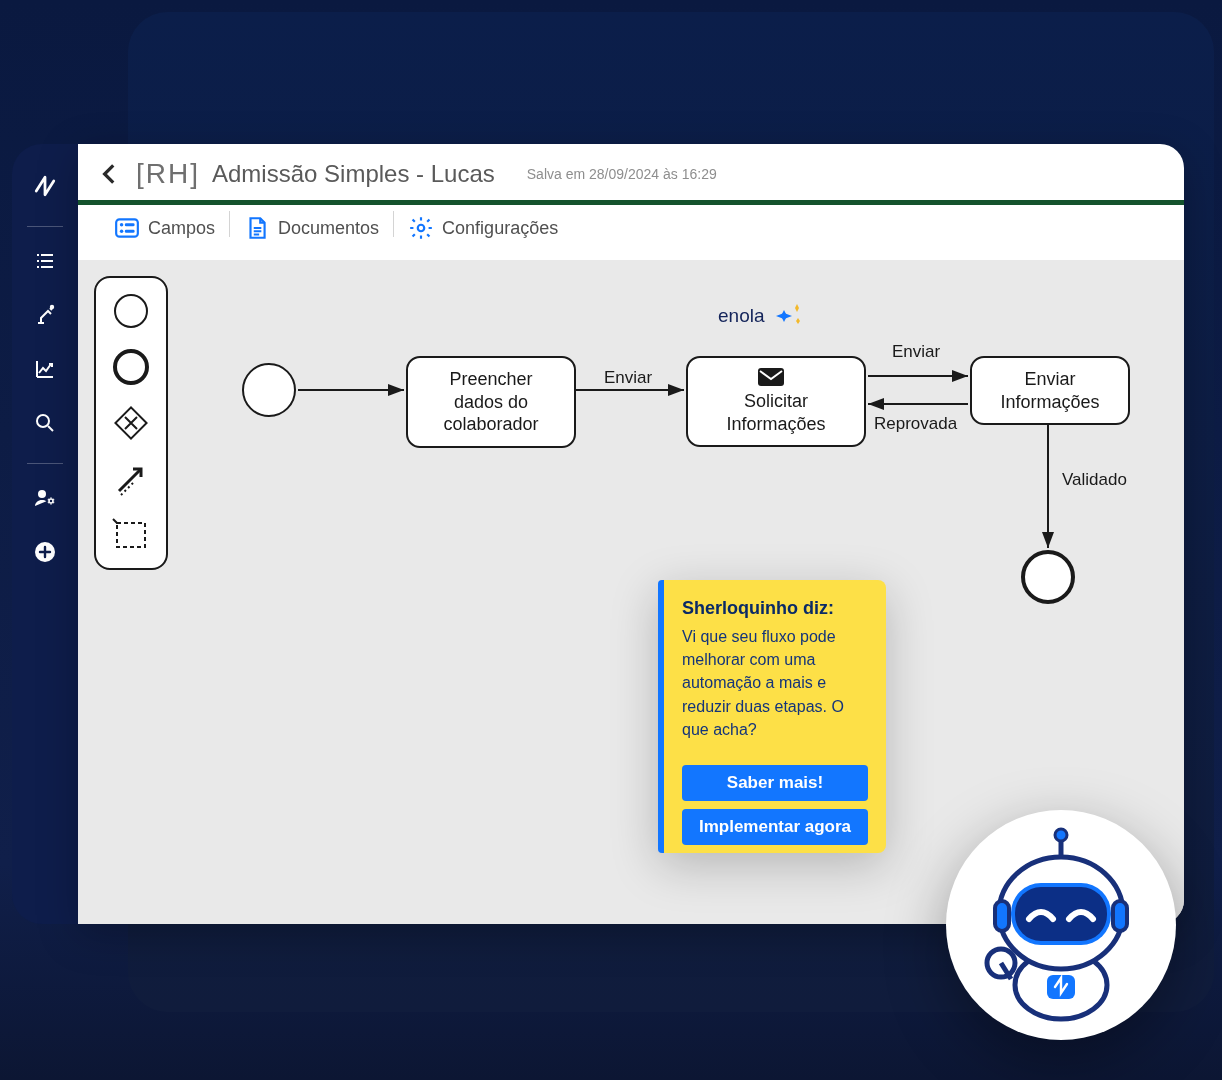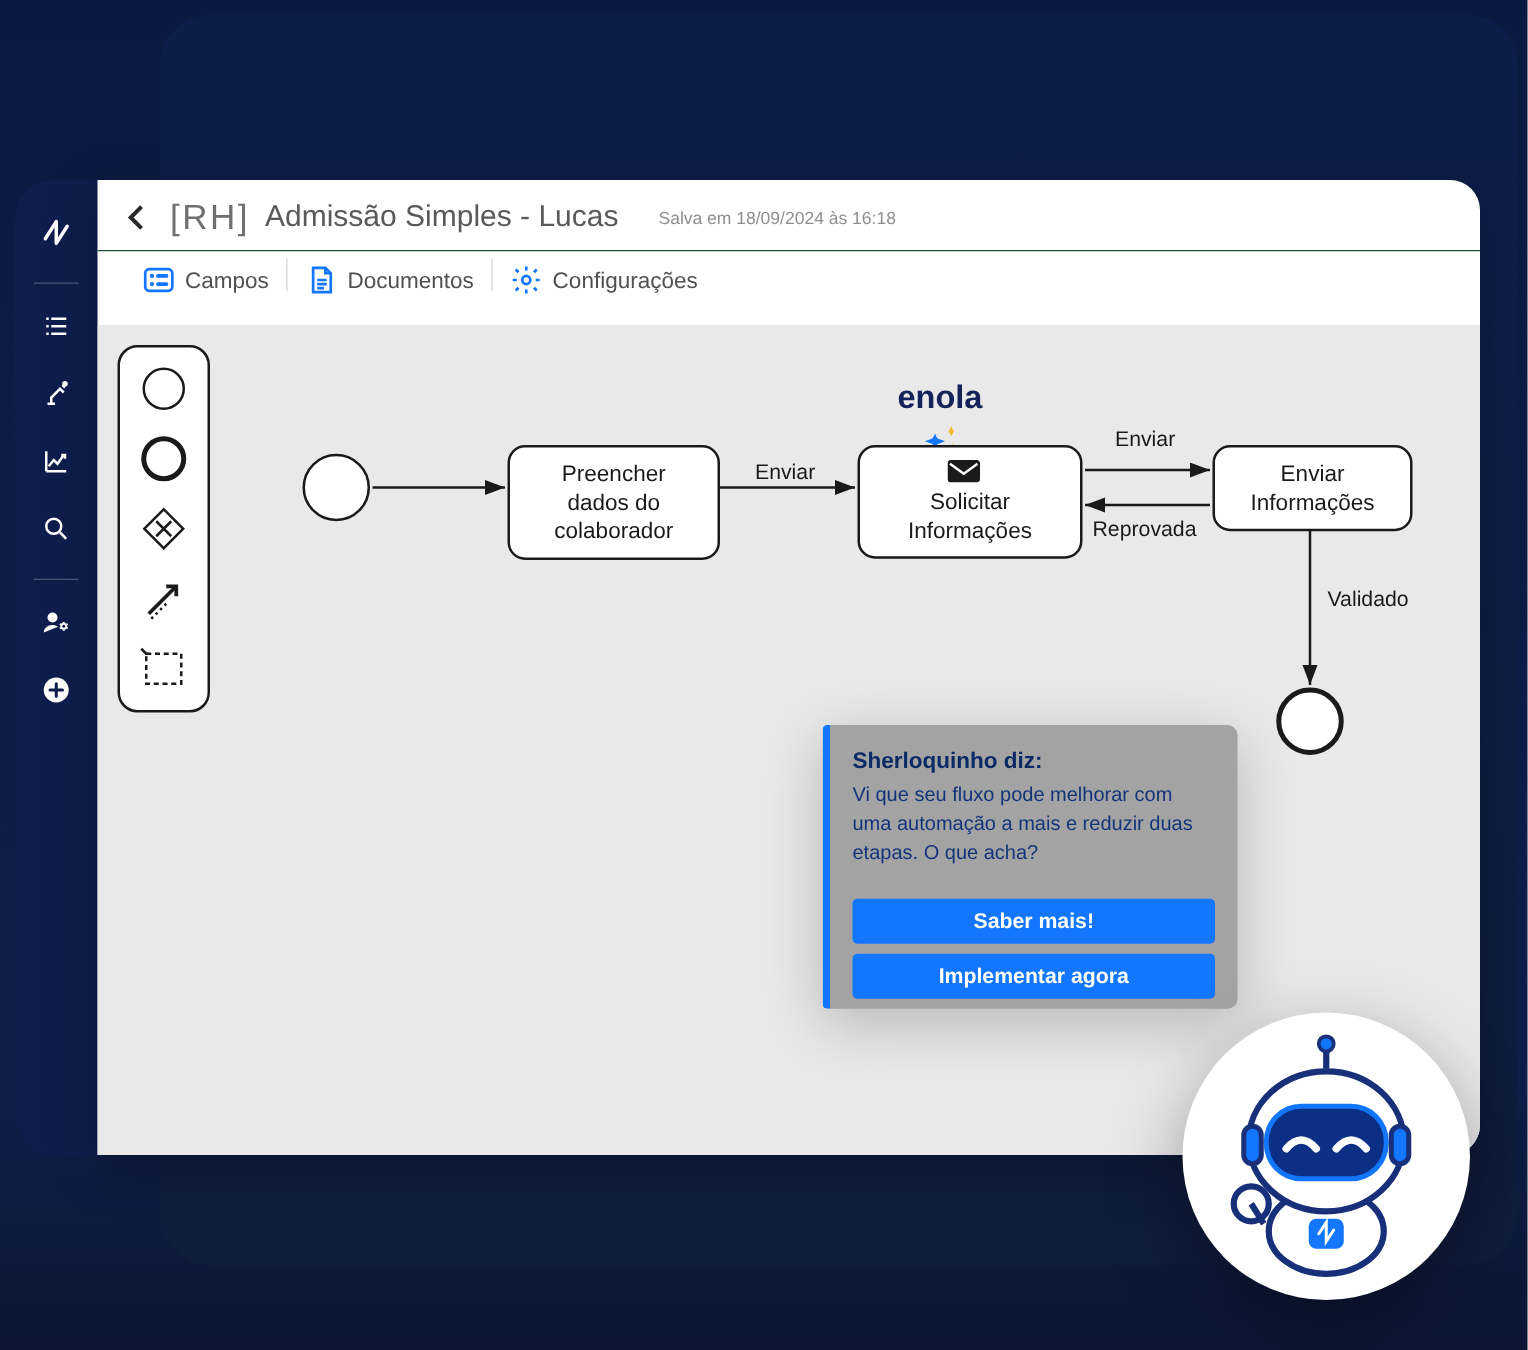--- a/index.html
+++ b/index.html
@@ -57,21 +57,21 @@
     box-shadow: 0 10px 40px rgba(0,0,0,0.25);
     overflow: hidden;
   }
 
   
   .titlebar {
     display:flex;
     align-items:center;
     gap: 12px;
     padding: 14px 20px 10px 18px;
-    border-bottom: 1px solid #14532d;
+    border-bottom: 5px solid #14532d;
   }
   .back-chevron { width: 28px; height:28px; display:flex; align-items:center; justify-content:center; color:#1a1a1a; cursor:pointer; }
   .titlebar .prefix {
     font-size: 28px;
     color: #6f6f6f;
     font-weight: 300;
     letter-spacing: 2px;
   }
   .titlebar h1 {
     font-size: 24px;
@@ -168,42 +168,41 @@
   svg.edges {
     position: absolute;
     top: 0; left: 0;
     width: 100%; height: 100%;
     pointer-events: none;
   }
 
   
   .enola-badge {
     position: absolute;
-    font-size: 26px;
-    font-weight: 700;
+    font-size: 19px;
+    font-weight: 400;
     color: #14245a;
     display:flex;
     align-items:center;
     gap:6px;
-    flex-direction:column;
   }
 
   
   .envelope {
     display:inline-block;
     width: 26px; height: 18px;
     margin-right: 10px;
     vertical-align: middle;
   }
 
   
   .chat-popup {
     position: absolute;
-    width: 332px;
-    background: #a3a3a3;
+    width: 228px;
+    background: #fde047;
     border-left: 6px solid #1276ff;
     border-radius: 4px 8px 8px 4px;
     box-shadow: 0 12px 48px rgba(0,0,0,0.22);
     padding: 18px 18px 0 18px;
   }
   .chat-popup .who {
     font-size: 18px;
     font-weight: 700;
     color: #0a2a66;
     margin-bottom: 6px;
@@ -316,21 +315,21 @@
 <div class="app-window">
 
   <div class="titlebar">
     <div class="back-chevron">
       <svg viewBox="0 0 24 24" width="26" height="26" fill="none" stroke="#2a2a2a" stroke-width="3">
           <path d="M15 4 L7 12 L15 20"></path>
         </svg>
     </div>
     <span class="prefix">[RH]</span>
     <h1>Admissão Simples - Lucas</h1>
-    <span class="save-info">Salva em 18/09/2024 às 16:18</span>
+    <span class="save-info">Salva em 28/09/2024 às 16:29</span>
   </div>
 
   <div class="toolbar">
     <div class="tab">
       <svg viewBox="0 0 24 24">
           <rect x="2" y="4" width="20" height="16" rx="3" fill="none" stroke="#1276ff" stroke-width="2"></rect>
           <circle cx="7" cy="9" r="1.6" fill="#1276ff"></circle>
           <rect x="10" y="7.6" width="9" height="2.8" rx="1.2" fill="#1276ff"></rect>
           <circle cx="7" cy="15" r="1.6" fill="#1276ff"></circle>
           <rect x="10" y="13.6" width="9" height="2.8" rx="1.2" fill="#1276ff"></rect>

